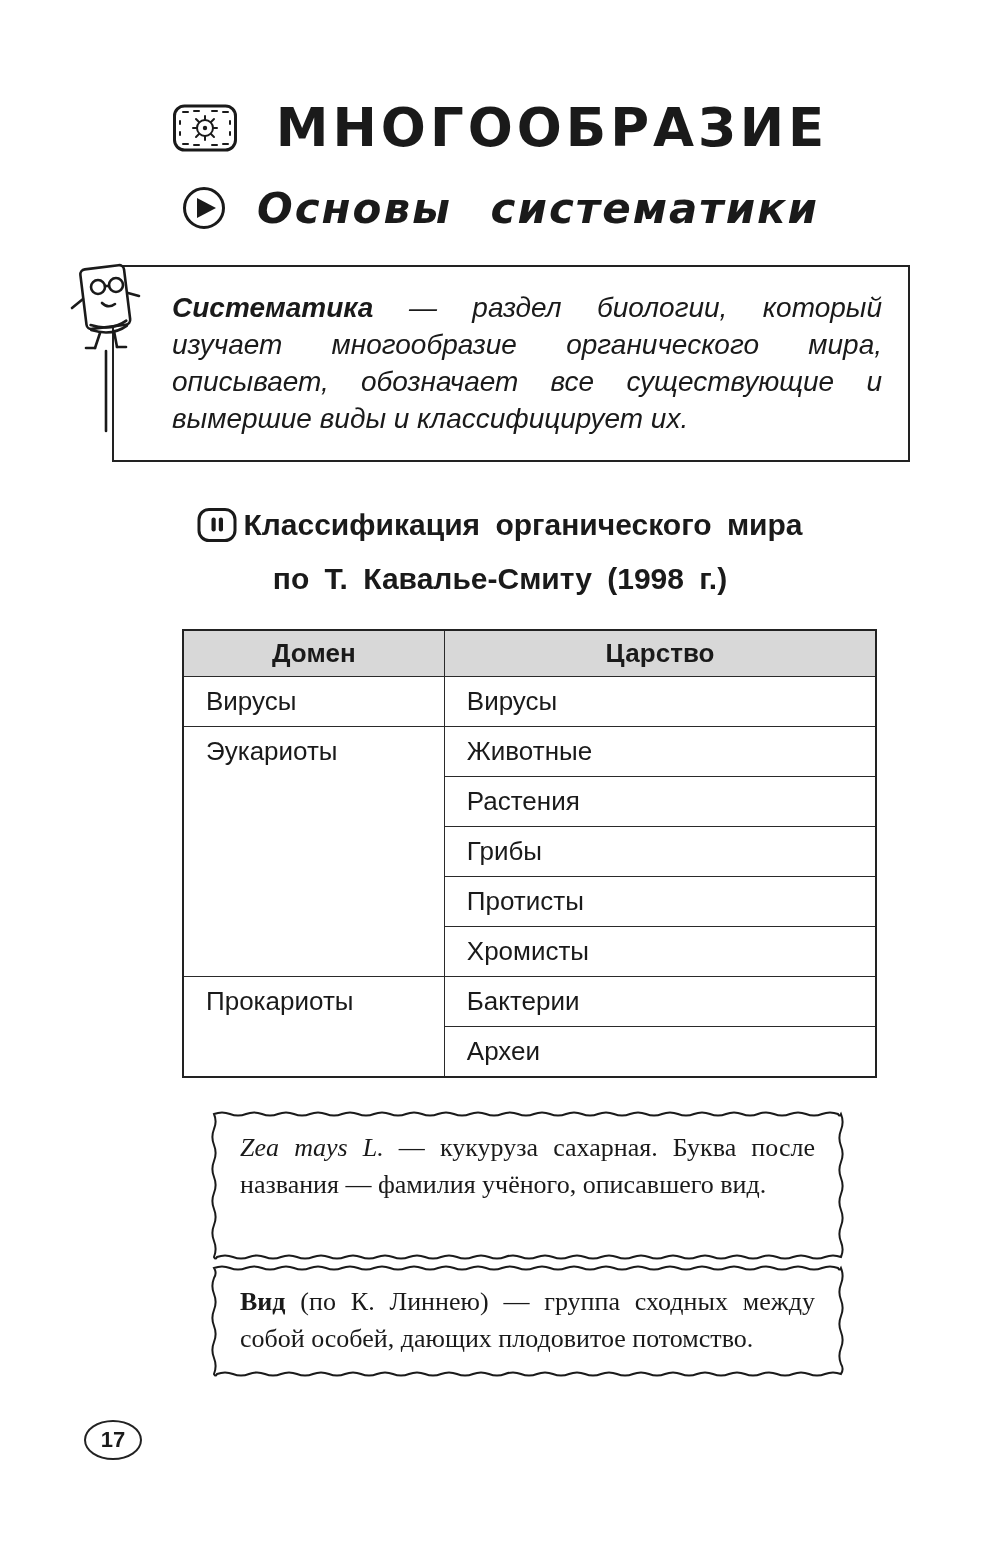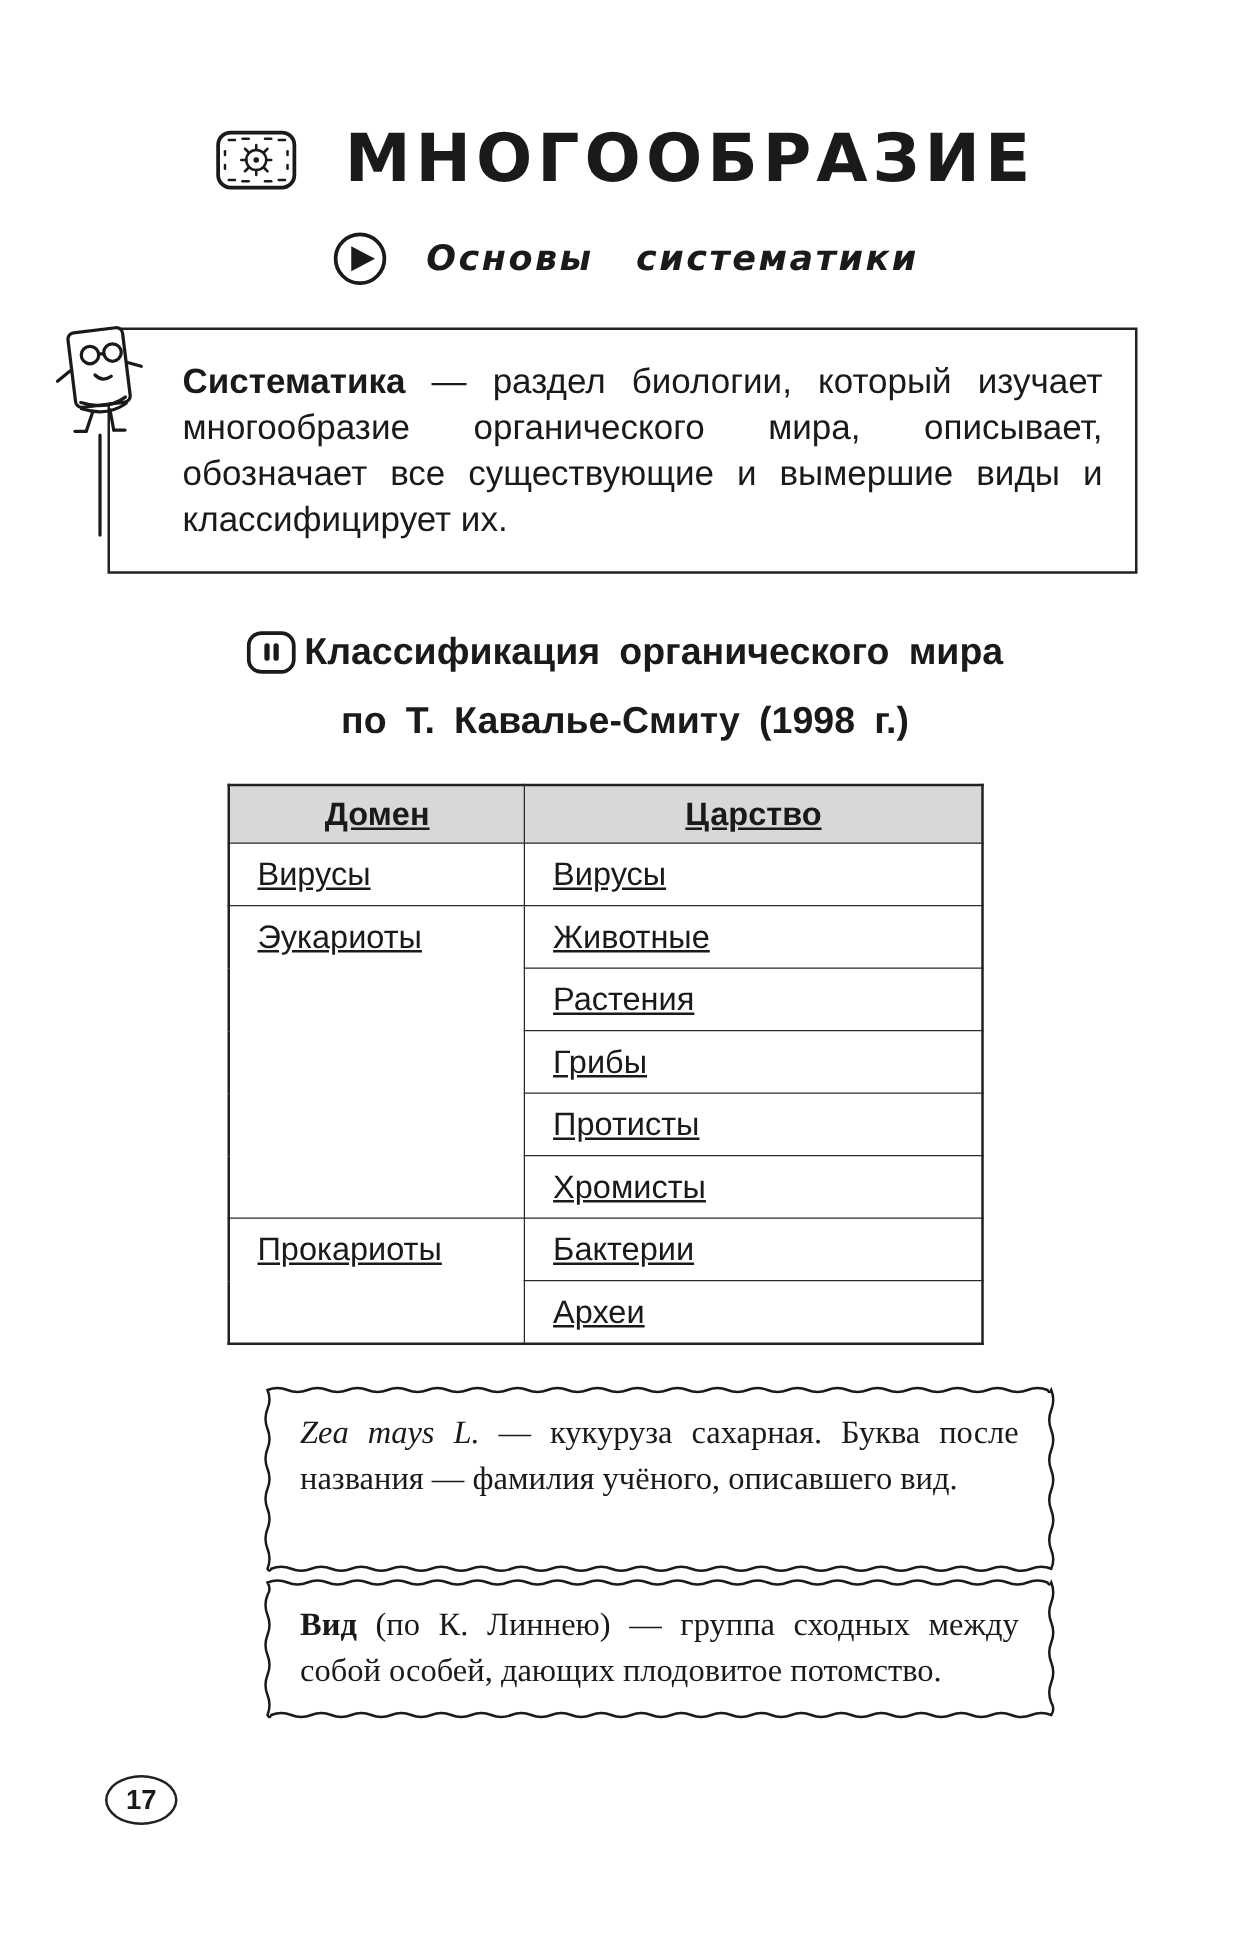--- a/index.html
+++ b/index.html
@@ -17,42 +17,41 @@
   .chapter-header { text-align:center; padding-top:96px; }
   .title-row1 { display:flex; justify-content:center; align-items:center; gap:38px; }
   .title-text {
     font-family:"DejaVu Sans", sans-serif;
     font-weight:bold; font-size:53px; letter-spacing:4px; line-height:1.2;
   }
   .title-row2 { margin-top:10px; word-spacing:30px; }
   .subtitle-row { display:flex; justify-content:center; align-items:center; gap:30px; margin-top:24px; }
   .subtitle-text {
     font-family:"DejaVu Sans", sans-serif;
-    font-style:italic; font-weight:bold; font-size:28px; letter-spacing:2px; word-spacing:22px;
-  }
-
-  
-  .definition-wrap { position:relative; margin:32px 90px 0 86px; }
+    font-style:italic; font-weight:bold; font-size:42px; letter-spacing:2px; word-spacing:22px;
+  }
+
+  
+  .definition-wrap { position:relative; margin:32px 90px 0 112px;font-style:italic; }
   .definition-box {
     border:2px solid #222;
     padding:22px 26px 22px 58px;
     font-size:28px; line-height:1.33; text-align:justify;
   }
   .book-character { position:absolute; left:-48px; top:-12px; }
 
   
   .topic-heading { margin-top:40px; text-align:center; font-size:30px; font-weight:bold; line-height:1.55; word-spacing:7px; }
   .topic-heading .line1 { display:inline-flex; align-items:center; gap:6px; }
 
   
   .classification-table {
-    margin:26px 0 0 182px; width:605px;
+    margin:26px 0 0 182px; width:695px;
     border-collapse:collapse; font-size:26px;
     border:2px solid #222;
-    text-decoration:underline;
   }
   .classification-table th, .classification-table td { border:1.6px solid #2a2a2a; }
   .classification-table th { background:#d8d8d8; font-weight:bold; height:47px; text-align:center; }
   .classification-table td { padding:9px 8px 9px 22px; height:44px; vertical-align:top; }
   .col-domain { width:250px; }
   .col-kingdom { width:413px; }
 
   
   .wavy-box {
     position:relative; margin:32px 155px 0 210px;

